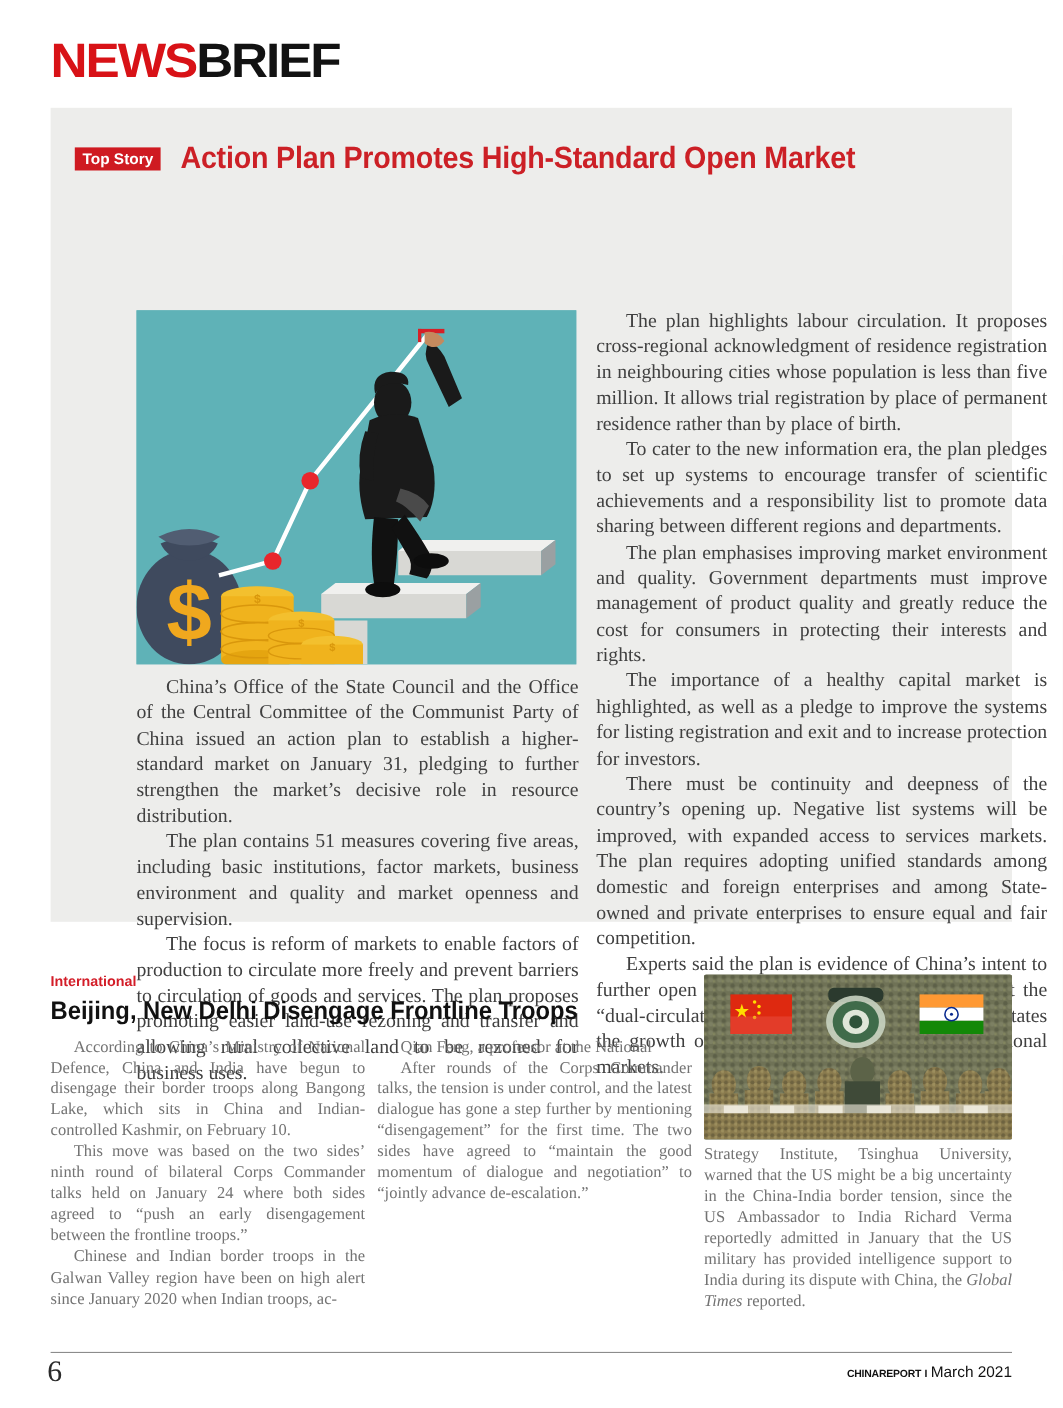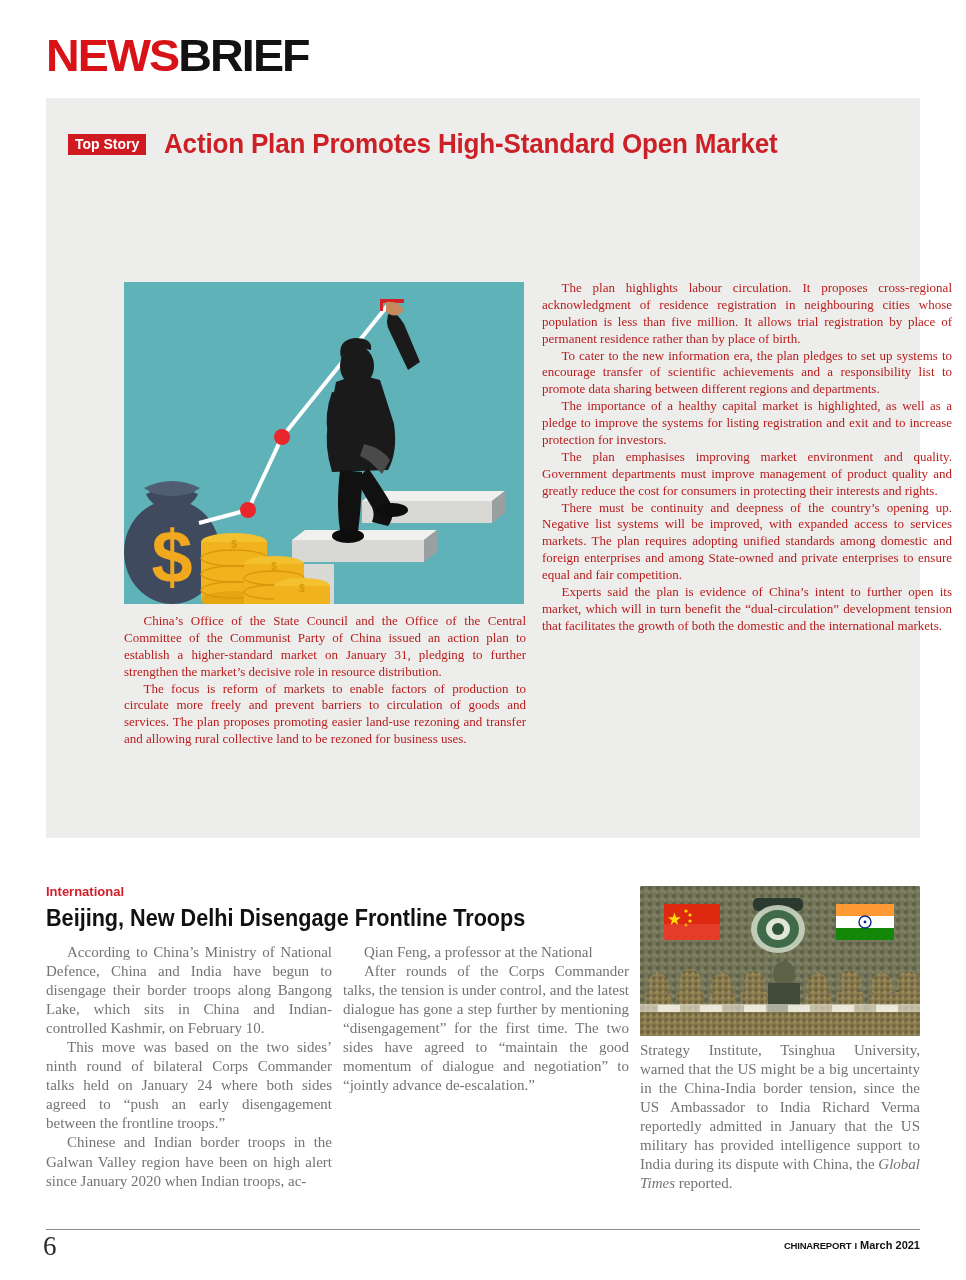--- a/index.html
+++ b/index.html
@@ -81,24 +81,24 @@
     width: 400px;
     height: 322px;
     background: #5fb2b7;
     overflow: hidden;
   }
 
   
   .ts-col {
     position: absolute;
     width: 404px;
-    font-size: 13px;
+    font-size: 18px;
     line-height: 1.30;
     text-align: justify;
-    color: #b91c1c;
+    color: #404040;
   }
   .ts-col.left  { left: 78px;  top: 515px; width: 402px;}
   .ts-col.right { left: 496px; top: 182px; width: 410px;}
   .ts-col p { margin: 0; text-indent: 1.5em; }
 
   
   .intl-kicker {
     position: absolute;
     left: 46px;
     top: 885px;
@@ -169,21 +169,21 @@
     right: 46px;
     top: 1240px;
     font-family: "Liberation Sans", sans-serif;
     font-size: 9.5px;
     line-height: 1;
     color: #111111;
     white-space: nowrap;
   }
   .footer-right .fr-brand { font-weight: bold; letter-spacing: -0.2px; }
   .footer-right .fr-sep { font-weight: bold; margin: 0 3px; }
-  .footer-right .fr-date { font-weight: bold; font-size: 11px; }
+  .footer-right .fr-date { font-weight: normal; font-size: 14px; }
 </style>
 </head>
 <body>
 
 <div class="masthead">
   <span class="mh-news">NEWS</span><span class="mh-brief">BRIEF</span>
 </div>
 
 <div class="topstory-panel">
 
@@ -266,28 +266,29 @@
         <path d="M244 186 q14 20 22 34 q6 14 -2 24 l-16 -4 q4 -10 -2 -18 l-14 -24 z" fill="#111111"></path>
 
         <ellipse cx="224" cy="254" rx="16" ry="7" fill="#0d0d0d"></ellipse>
         <ellipse cx="268" cy="228" rx="16" ry="7" fill="#0d0d0d"></ellipse>
       </g>
     </svg>
   </div>
 
   <div class="ts-col left">
     <p>China’s Office of the State Council and the Office of the Central Committee of the Communist Party of China issued an action plan to establish a higher-standard market on January 31, pledging to further strengthen the market’s decisive role in resource distribution.</p>
+    <p>The plan contains 51 measures covering five areas, including basic institutions, factor markets, business environment and quality and market openness and supervision.</p>
     <p>The focus is reform of markets to enable factors of production to circulate more freely and prevent barriers to circulation of goods and services. The plan proposes promoting easier land-use rezoning and transfer and allowing rural collective land to be rezoned for business uses.</p>
   </div>
 
   <div class="ts-col right">
     <p>The plan highlights labour circulation. It proposes cross-regional acknowledgment of residence registration in neighbouring cities whose population is less than five million. It allows trial registration by place of permanent residence rather than by place of birth.</p>
     <p>To cater to the new information era, the plan pledges to set up systems to encourage transfer of scientific achievements and a responsibility list to promote data sharing between different regions and departments.</p>
+    <p>The plan emphasises improving market environment and quality. Government departments must improve management of product quality and greatly reduce the cost for consumers in protecting their interests and rights.</p>
     <p>The importance of a healthy capital market is highlighted, as well as a pledge to improve the systems for listing registration and exit and to increase protection for investors.</p>
-    <p>The plan emphasises improving market environment and quality. Government departments must improve management of product quality and greatly reduce the cost for consumers in protecting their interests and rights.</p>
     <p>There must be continuity and deepness of the country’s opening up. Negative list systems will be improved, with expanded access to services markets. The plan requires adopting unified standards among domestic and foreign enterprises and among State-owned and private enterprises to ensure equal and fair competition.</p>
     <p>Experts said the plan is evidence of China’s intent to further open its market, which will in turn benefit the “dual-circulation” development tension that facilitates the growth of both the domestic and the international markets.</p>
   </div>
 </div>
 
 <div class="intl-kicker">International</div>
 <div class="intl-headline">Beijing, New Delhi Disengage Frontline Troops</div>
 
 <div class="intl-photo">
   <svg width="280" height="150" viewBox="0 0 280 150">

